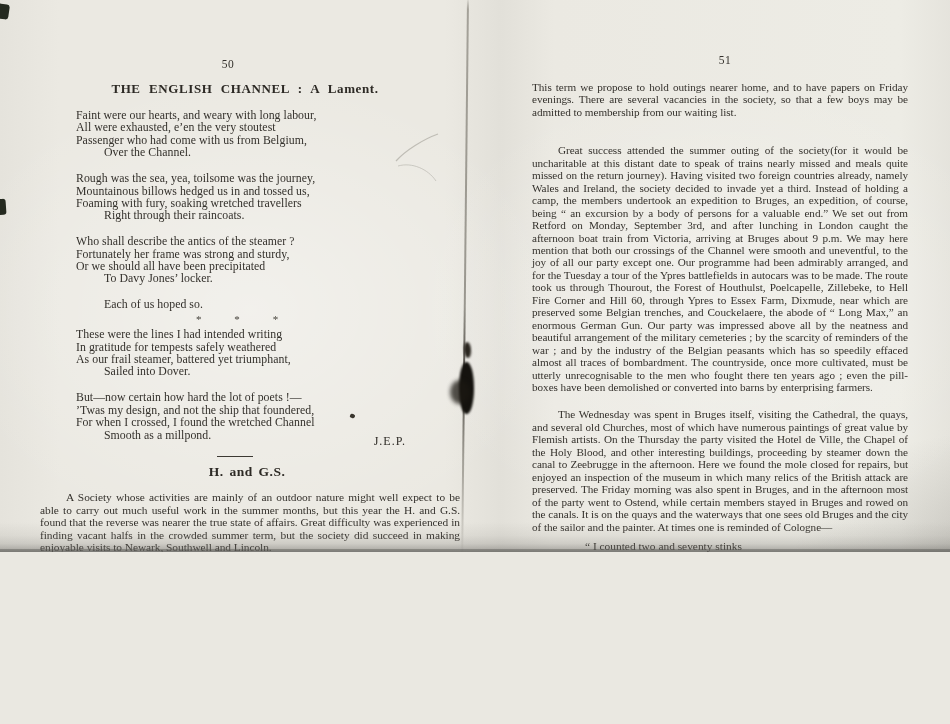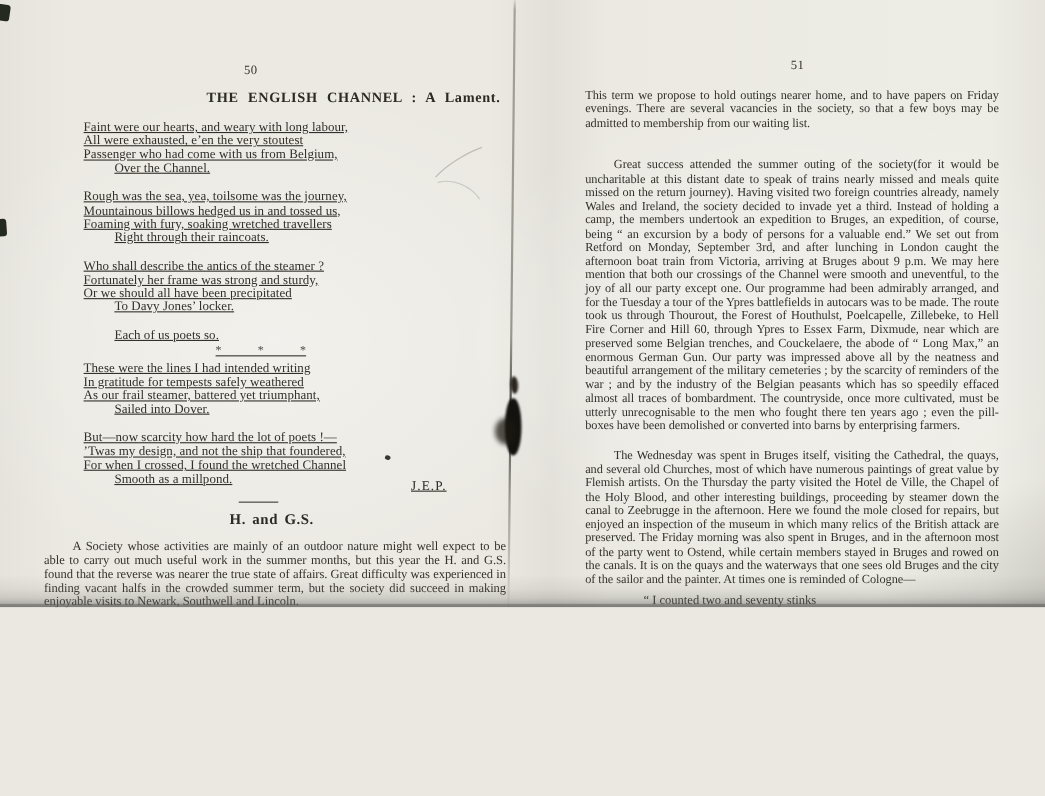--- a/index.html
+++ b/index.html
@@ -19,24 +19,24 @@
     padding-left: 39px;
   }
   
   .page-left{position:absolute;left:40px;top:55px;width:420px;}
   .page-right{position:absolute;left:532px;top:52px;width:376px;}
   .pageno{font-size:11.5px;line-height:12px;text-align:center;letter-spacing:0.5px;}
   .pageno-left{position:relative;left:-22px;margin-bottom:11px;padding-top:3px;}
   .pageno-right{position:relative;left:5px;margin-bottom:15px;padding-top:2px;}
   .poem-title{
     margin:0 0 12px 0;position:relative;left:-5px;
-    font-size:13px;font-weight:bold;text-align:right;
+    font-size:13px;font-weight:bold;text-align:center;
     letter-spacing:0.6px;word-spacing:4.5px;color:#2d2a25;
   }
-  .poem{margin-left:36px;font-size:11.8px;line-height:12.4px;letter-spacing:0.05px;text-decoration:underline;}
+  .poem{margin-left:36px;font-size:11.8px;line-height:12.4px;letter-spacing:0.05px;}
   .stanza{margin-bottom:13.5px;}
   .stanza:last-child{margin-bottom:0;}
   .pline{white-space:nowrap;}
   .pline.indent{margin-left:28px;}
   .separator{
     margin:2px 0 3px 120px;font-size:11px;line-height:12.4px;
     word-spacing:30px;color:#45423b;
   }
   .signature{margin-top:-6px;text-align:right;padding-right:54px;font-size:12px;letter-spacing:1px;color:#2f2c27;}
   .rule{
@@ -133,21 +133,21 @@
 
                 <div class="pline">Fortunately her frame was strong and sturdy,</div>
 
                 <div class="pline">Or we should all have been precipitated</div>
               </div>
             <div class="pline indent">To Davy Jones’ locker.</div>
           </div>
 
 
           <div class="stanza">
-            <div class="pline indent">Each of us poets so.</div>
+            <div class="pline indent">Each of us hoped so.</div>
           </div>
         </div>
 
       <div class="separator">* * *</div>
 
       <div data-list="left_page.stanzas_part2">
 
           <div class="stanza">
             <div>
 
@@ -156,21 +156,21 @@
                 <div class="pline">In gratitude for tempests safely weathered</div>
 
                 <div class="pline">As our frail steamer, battered yet triumphant,</div>
               </div>
             <div class="pline indent">Sailed into Dover.</div>
           </div>
 
           <div class="stanza">
             <div>
 
-                <div class="pline">But—now scarcity how hard the lot of poets !—</div>
+                <div class="pline">But—now certain how hard the lot of poets !—</div>
 
                 <div class="pline">’Twas my design, and not the ship that foundered,</div>
 
                 <div class="pline">For when I crossed, I found the wretched Channel</div>
               </div>
             <div class="pline indent">Smooth as a millpond.</div>
           </div>
         </div>
 
       <div class="signature">J.E.P.</div>

